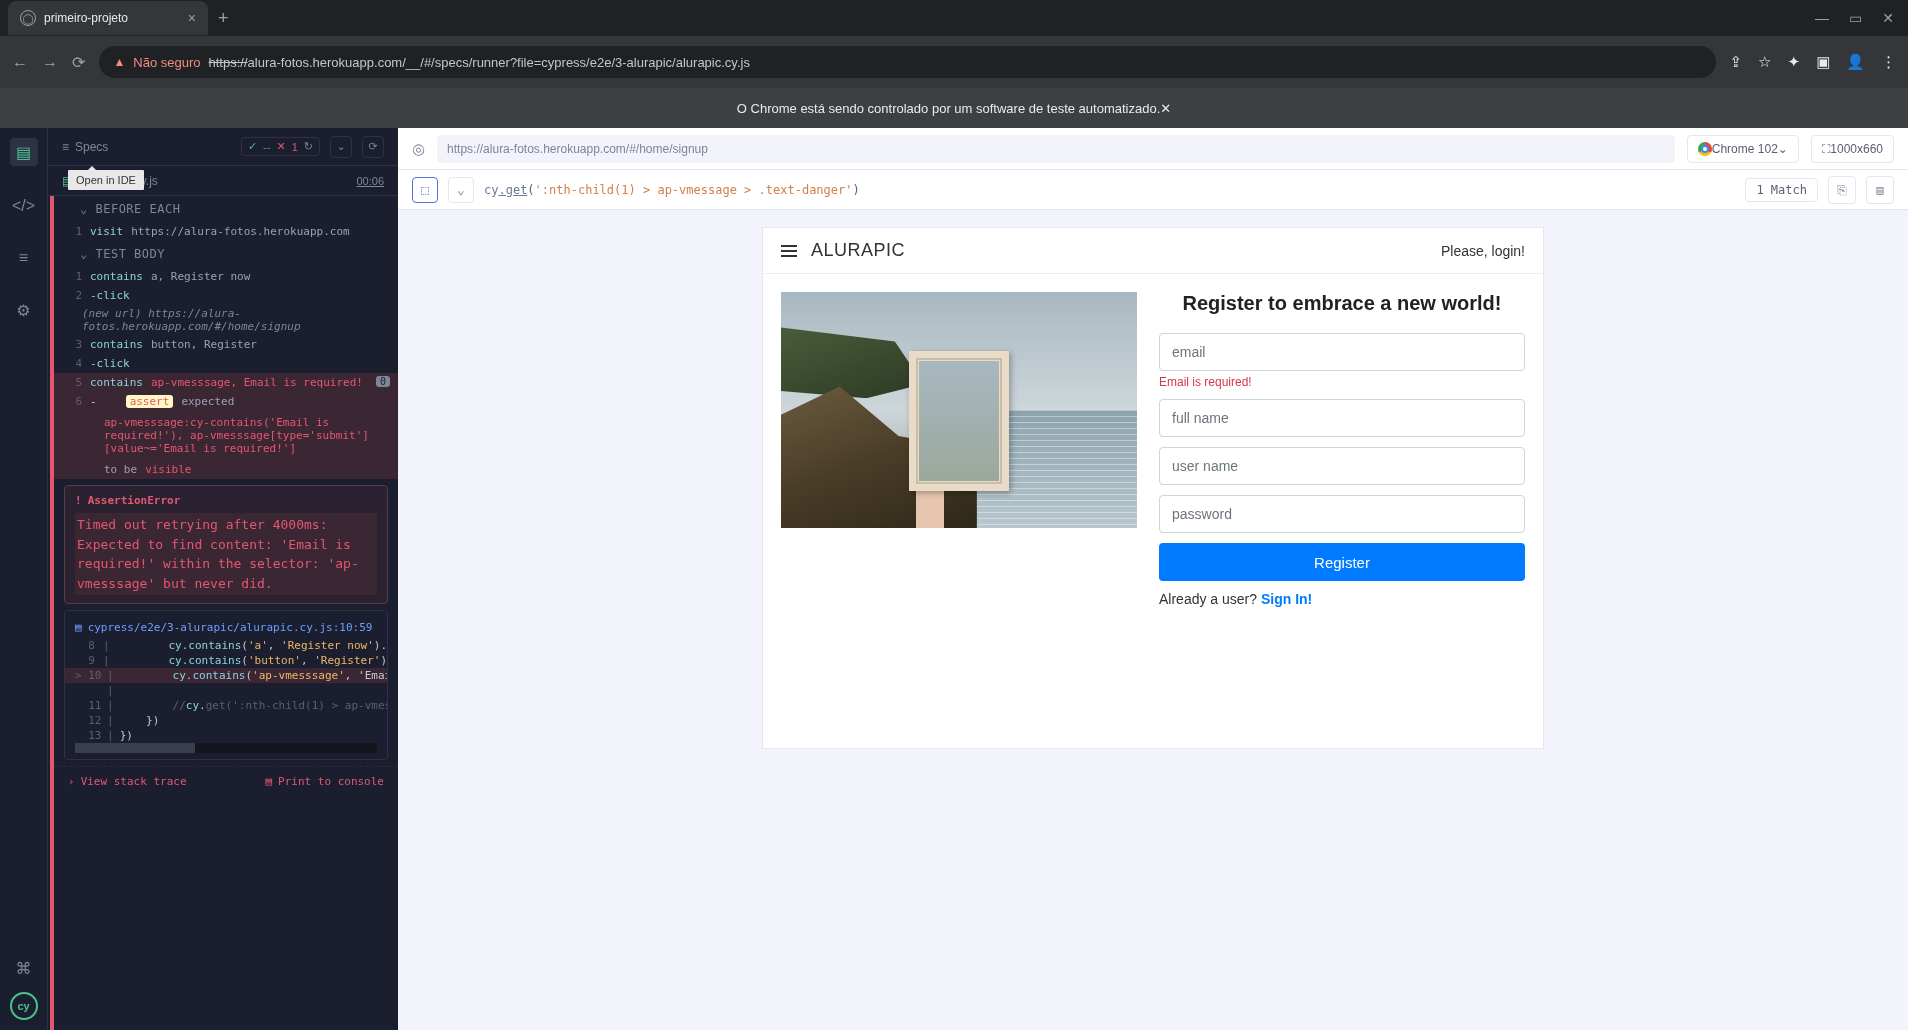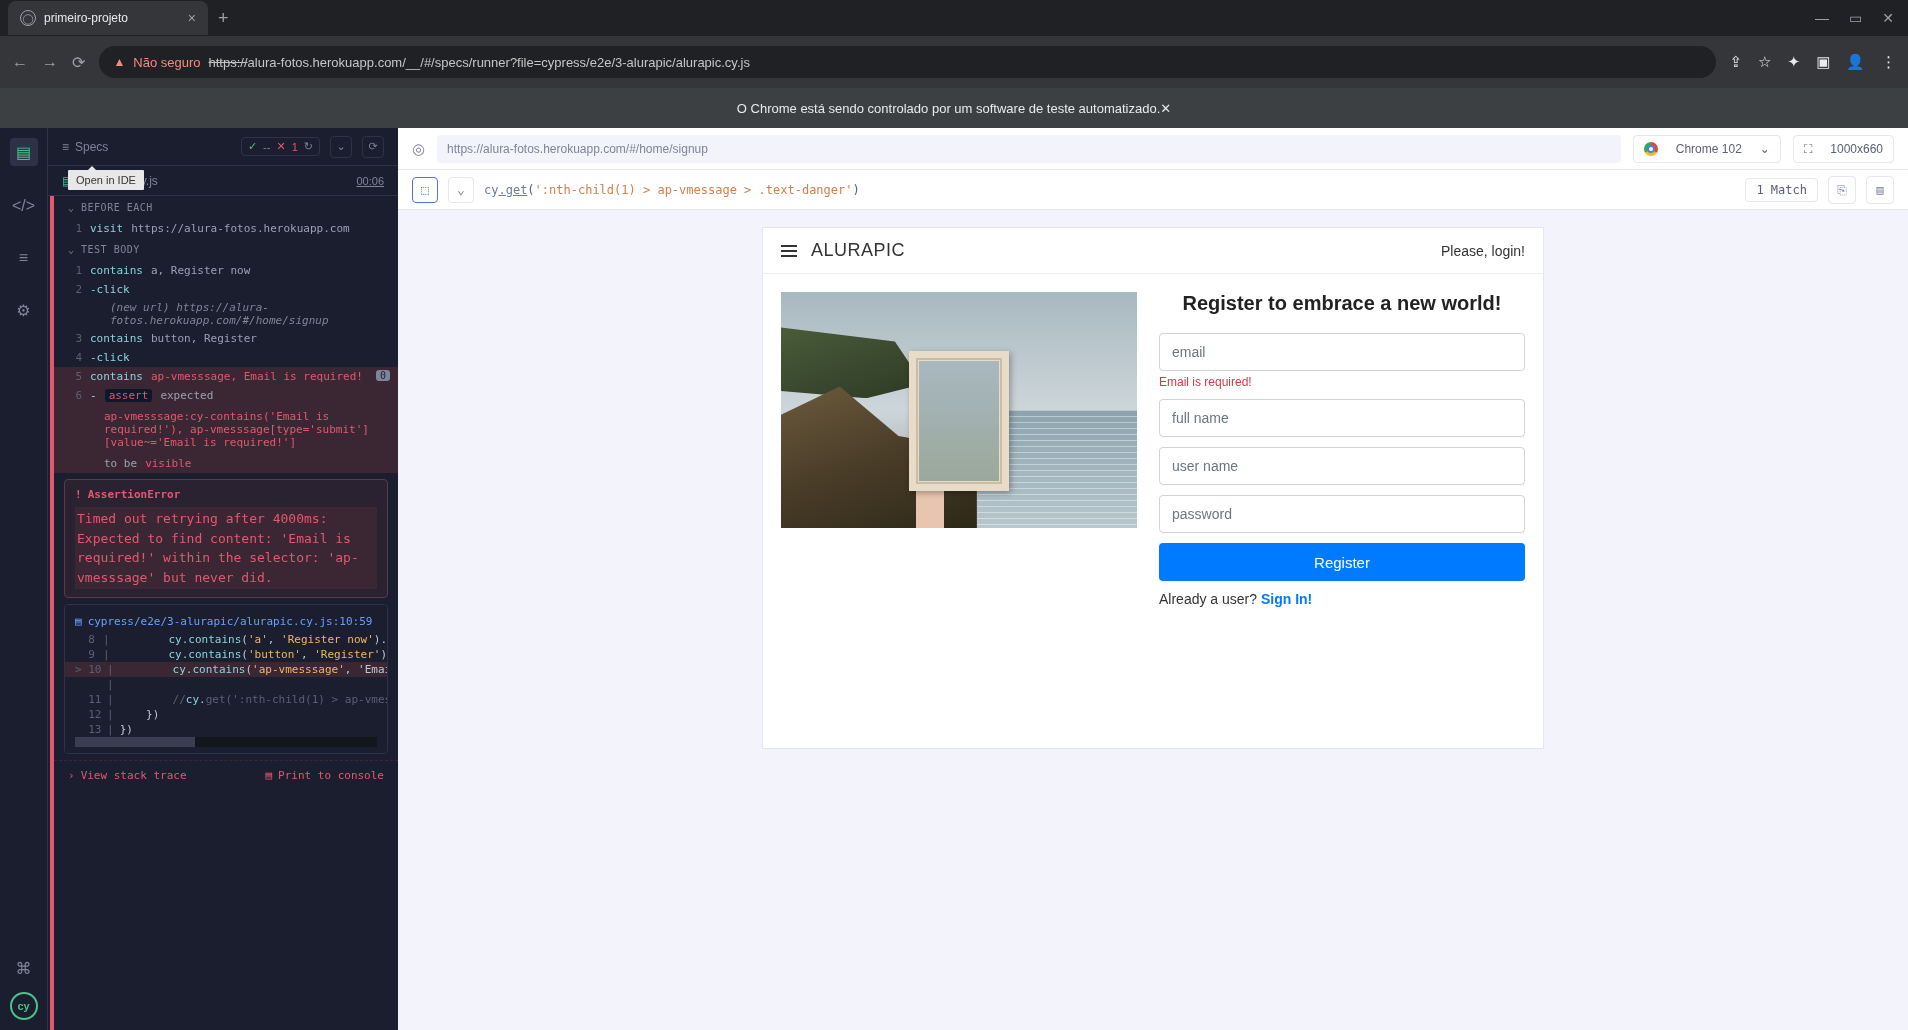--- a/index.html
+++ b/index.html
@@ -35,29 +35,29 @@
 .pass-ind { color: #4ac28b; font-size: 11px; border:1px solid #2e3247; padding:2px 6px; border-radius:4px; display:flex; gap:6px; align-items:center; }
 .fail-ind { color: #e45770; }
 .hdr-btn { width:22px; height:22px; border:1px solid #2e3247; border-radius:4px; display:flex; align-items:center; justify-content:center; color:#7f8497; cursor:pointer; font-size:11px; }
 .tooltip { position: absolute; background: #e8e8e8; color: #333; font-size: 11px; padding: 4px 8px; border-radius: 1px; left: 68px; top: 170px; z-index:20;text-align:right; }
 .tooltip::before { content:''; position:absolute; top:-4px; left:20px; border-left:4px solid transparent; border-right:4px solid transparent; border-bottom:4px solid #e8e8e8; }
 .spec-row { height: 30px; display: flex; align-items: center; padding: 0 14px; border-bottom: 1px solid #2e3247; gap:8px; }
 .spec-name { color: #e8eaed; }
 .spec-ext { color: #7f8497; }
 .spec-time { margin-left: auto; color: #7f8497; font-size: 11px; text-decoration: underline; }
 .cmd-panel { flex: 1; overflow-y: auto; font-family: 'Consolas','Monaco',monospace; font-size: 11px; border-left: 4px solid #e45770; margin-left:2px; }
-.section-label { color: #7f8497; font-size: 10px; padding: 6px 14px; letter-spacing: 0.5px; }
+.section-label { color: #7f8497; font-size: 12px; padding: 6px 26px; letter-spacing: 0.5px; }
 .cmd-row { display: flex; padding: 3px 8px 3px 14px; gap: 8px; align-items:flex-start; }
 .cmd-num { color: #5a5f75; width: 14px; text-align: right; flex-shrink:0; }
 .cmd-name { color: #8bd3dd; }
 .cmd-args { color: #9ba0b5; }
-.cmd-url { color: #7f8497; font-style: italic; padding: 2px 14px 2px 56px; }
+.cmd-url { color: #7f8497; font-style: italic; padding: 2px 14px 2px 28px; }
 .cmd-row.fail { background: #3b2733; }
 .cmd-row.fail .cmd-name { color: #8bd3dd; }
-.assert-box { background:#0f172a; border-radius:3px; padding:0 4px; color:#e45770; }
+.assert-box { background:#fef9c3; border-radius:3px; padding:0 4px; color:#e45770;margin-left:21px; }
 .fail-text { color: #e45770; }
 .badge-count { background:#7f8497; color:#1b1e2e; border-radius:3px; padding:0 4px; font-size:10px; margin-left:auto; }
 .err-block { margin: 6px 10px; border: 1px solid #5b3a47; background: #2a2231; border-radius: 4px; padding: 8px 10px; }
 .err-title { color: #e45770; font-weight: bold; margin-bottom: 6px; display:flex; align-items:center; gap:6px; }
 .err-msg { color: #e45770; font-size: 13px; line-height: 1.5; background:#3b2733; padding:2px; }
 .code-block { margin: 6px 10px; border: 1px solid #2e3247; border-radius: 4px; background: #1b1e2e; padding: 6px 0; font-size: 11px; overflow-x:auto; }
 .code-link { color: #6b9fff; padding: 4px 10px; display:flex; align-items:center; gap:6px; }
 .code-line { display: flex; padding: 1px 10px; white-space: pre; }
 .code-line.hl { background: #3b2733; }
 .line-num { color: #5a5f75; width: 24px; text-align: right; margin-right: 8px; }
@@ -69,21 +69,21 @@
 .err-footer { display: flex; padding: 8px 14px; gap: 20px; color: #e45770; font-size: 11px; border-top:1px dashed #3b2733; margin-top:6px; }
 .err-footer span { cursor:pointer; display:flex; align-items:center; gap:6px; }
 .err-footer .print{ margin-left:auto; }
 .scrollbar-h { height:10px; background:#14161f; margin:0 10px; position:relative; }
 .scrollbar-h::after{ content:''; position:absolute; left:0; width:120px; height:100%; background:#3a3e52; }
 
 .aut { flex: 1; background: #f3f4fb; display: flex; flex-direction: column; }
 .aut-header { height: 42px; background: #fff; border-bottom: 1px solid #e4e6f0; display: flex; align-items: center; padding: 0 14px; gap: 12px; }
 .target-icon { color:#7f8497; font-size:15px; }
 .aut-url { flex: 1; height: 28px; background: #f3f4fb; border-radius: 4px; display: flex; align-items: center; padding: 0 10px; font-size: 12px; color: #7f8497; }
-.browser-pill, .size-pill { height: 28px; border: 1px solid #e4e6f0; border-radius: 4px; display: flex; align-items: center; padding: 0 10px; gap: 18px; font-size: 12px; color: #5a5f75; }
+.browser-pill, .size-pill { height: 28px; border: 1px solid #e4e6f0; border-radius: 4px; display: flex; align-items: center; padding: 0 10px; gap: 0; font-size: 12px; color: #5a5f75; }
 .chrome-dot { width:14px; height:14px; border-radius:50%; background: conic-gradient(#ea4335 0 120deg,#fbbc05 120deg 240deg,#34a853 240deg 360deg); position:relative; }
 .chrome-dot::after { content:''; position:absolute; inset:3px; background:#fff; border-radius:50%; border:2px solid #4285f4; }
 .selector-bar { height: 40px; background: #fff; border-bottom: 1px solid #e4e6f0; display: flex; align-items: center; padding: 0 14px; gap: 10px; font-family: 'Consolas',monospace; font-size: 12px; }
 .sel-btn { width:26px; height:26px; border:1px solid #5b6ee1; border-radius:4px; display:flex; align-items:center; justify-content:center; color:#5b6ee1; cursor:pointer; font-size:13px; }
 .sel-btn.chev { border-color:#e4e6f0; color:#7f8497; }
 .sel-code { flex:1; color:#5a5f75; }
 .sel-code .cy{ color:#6b7a99; } .sel-code .fn{ color:#6b7a99;text-decoration:underline; } .sel-code .s{ color:#d27f4d; }
 .match-box { border:1px solid #e4e6f0; border-radius:4px; padding:4px 10px; color:#5a5f75; }
 .icon-box { width:28px; height:28px; border:1px solid #e4e6f0; border-radius:4px; display:flex; align-items:center; justify-content:center; color:#7f8497; cursor:pointer; }
 

